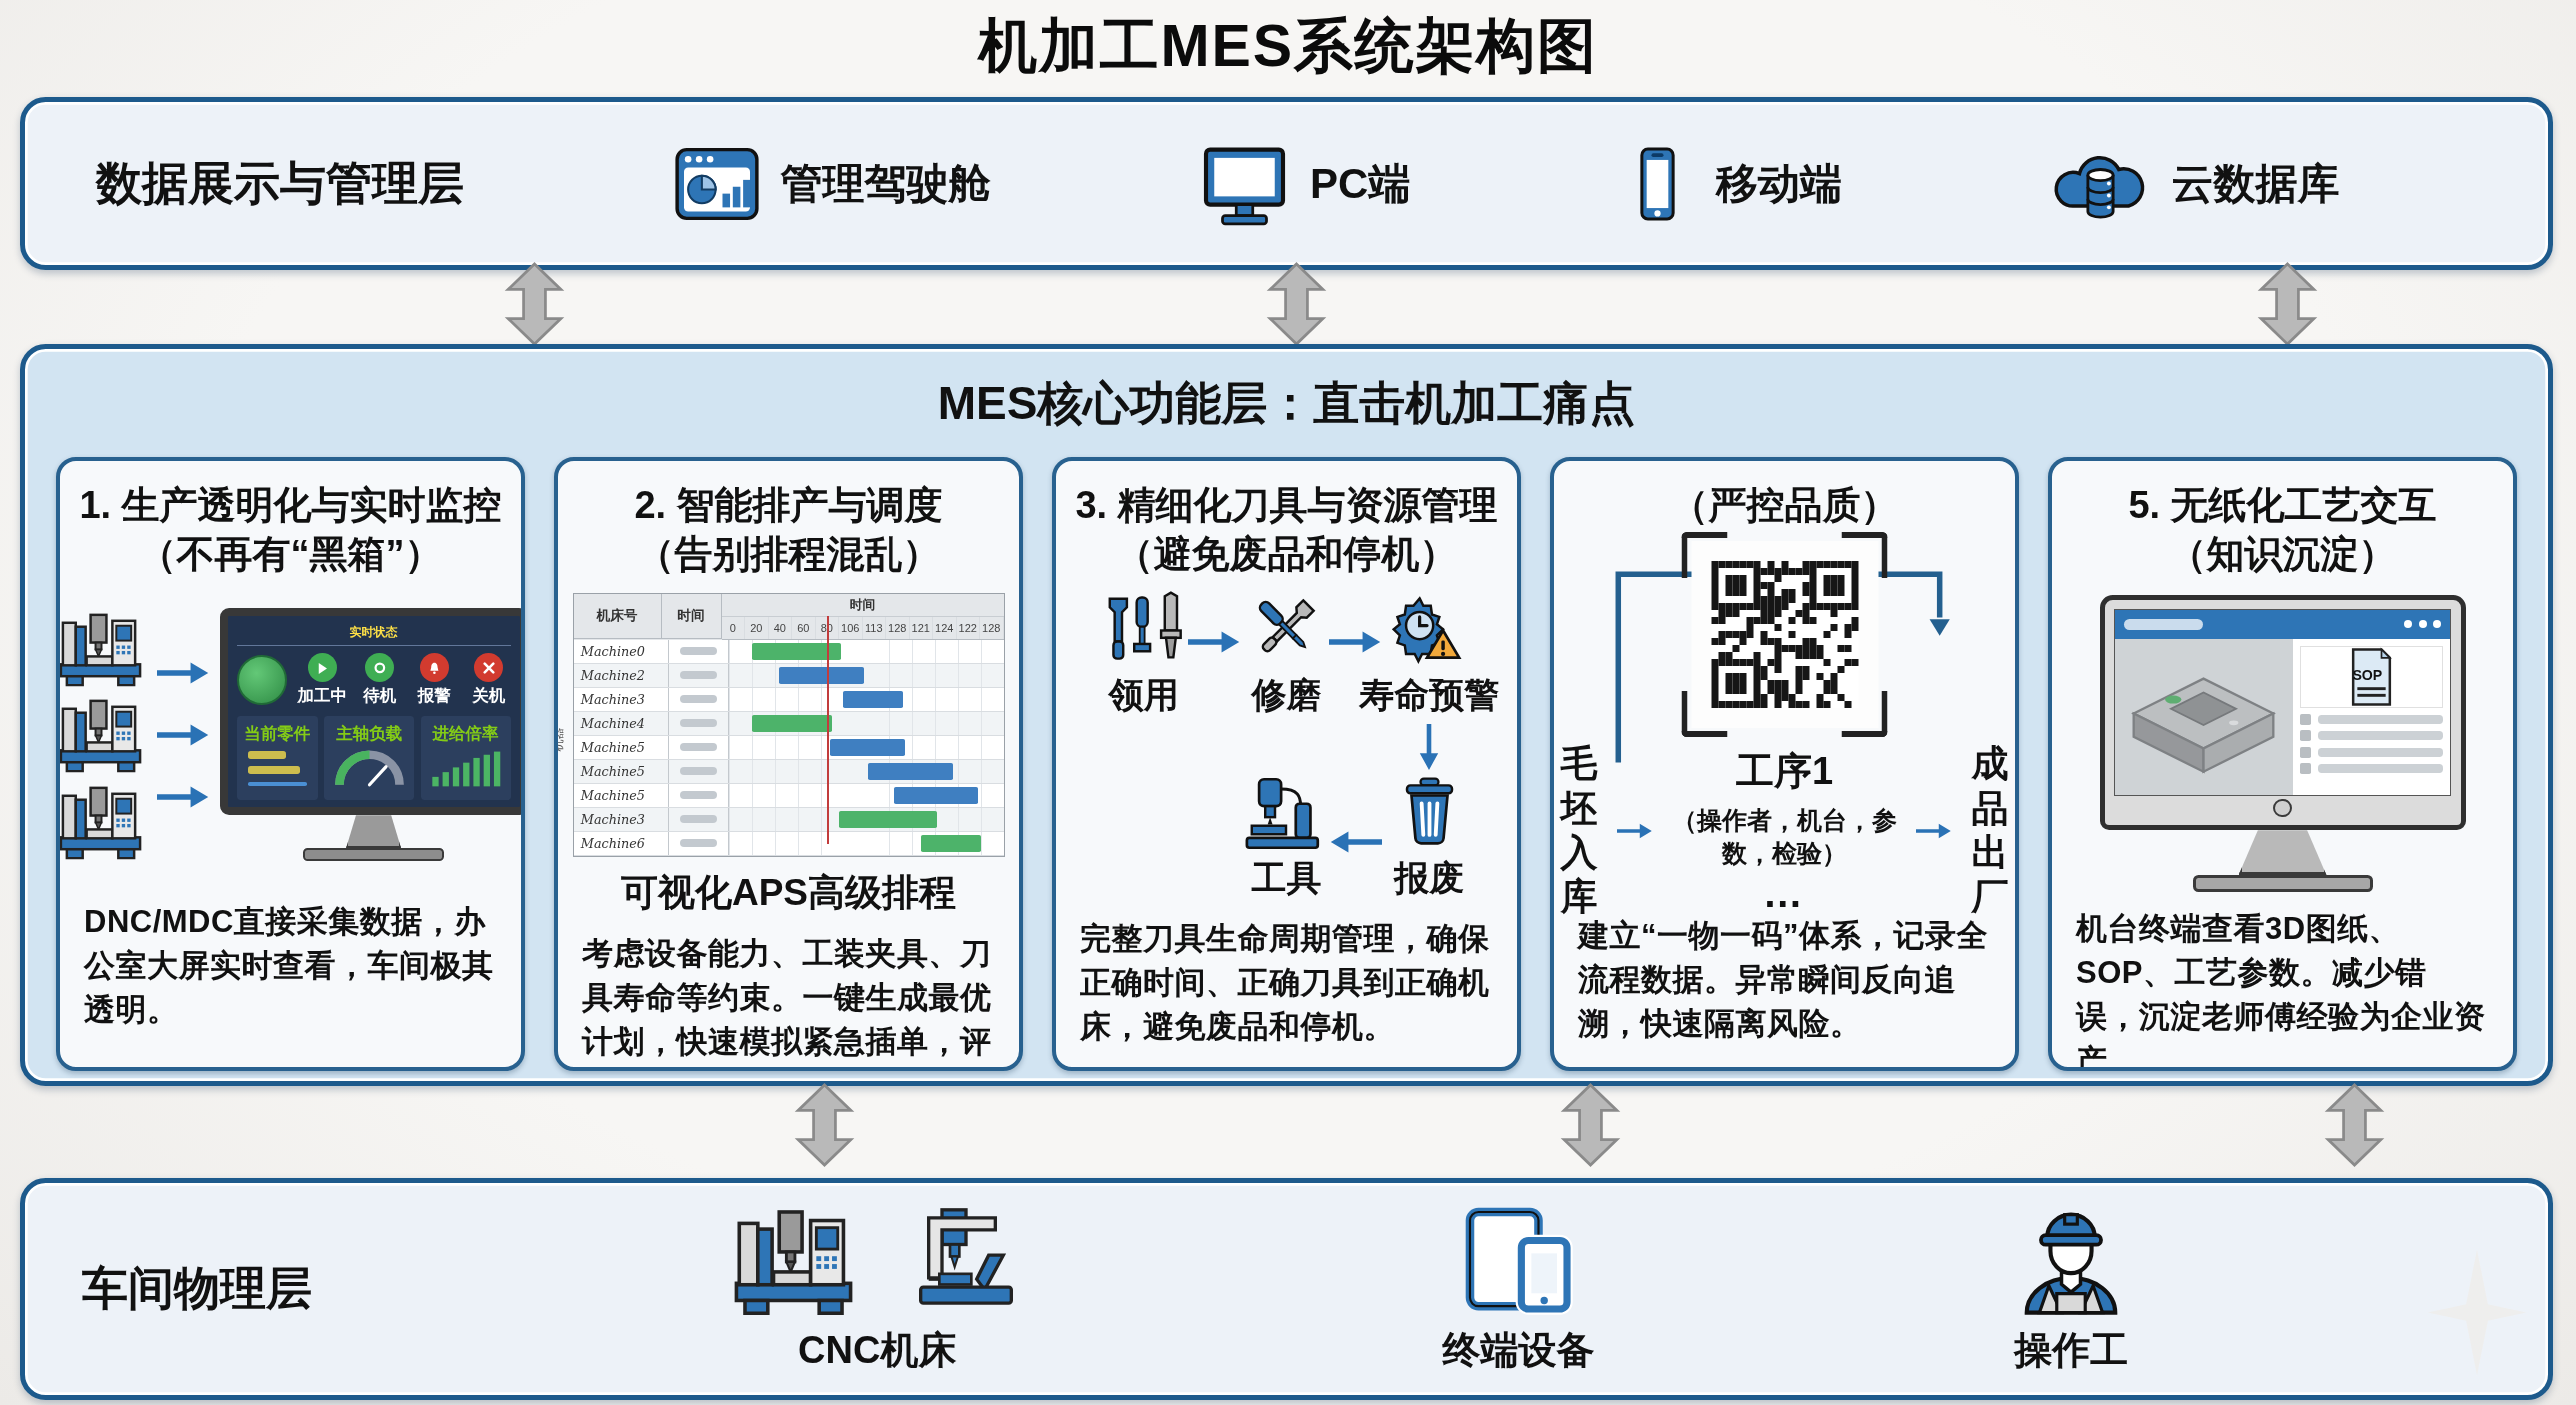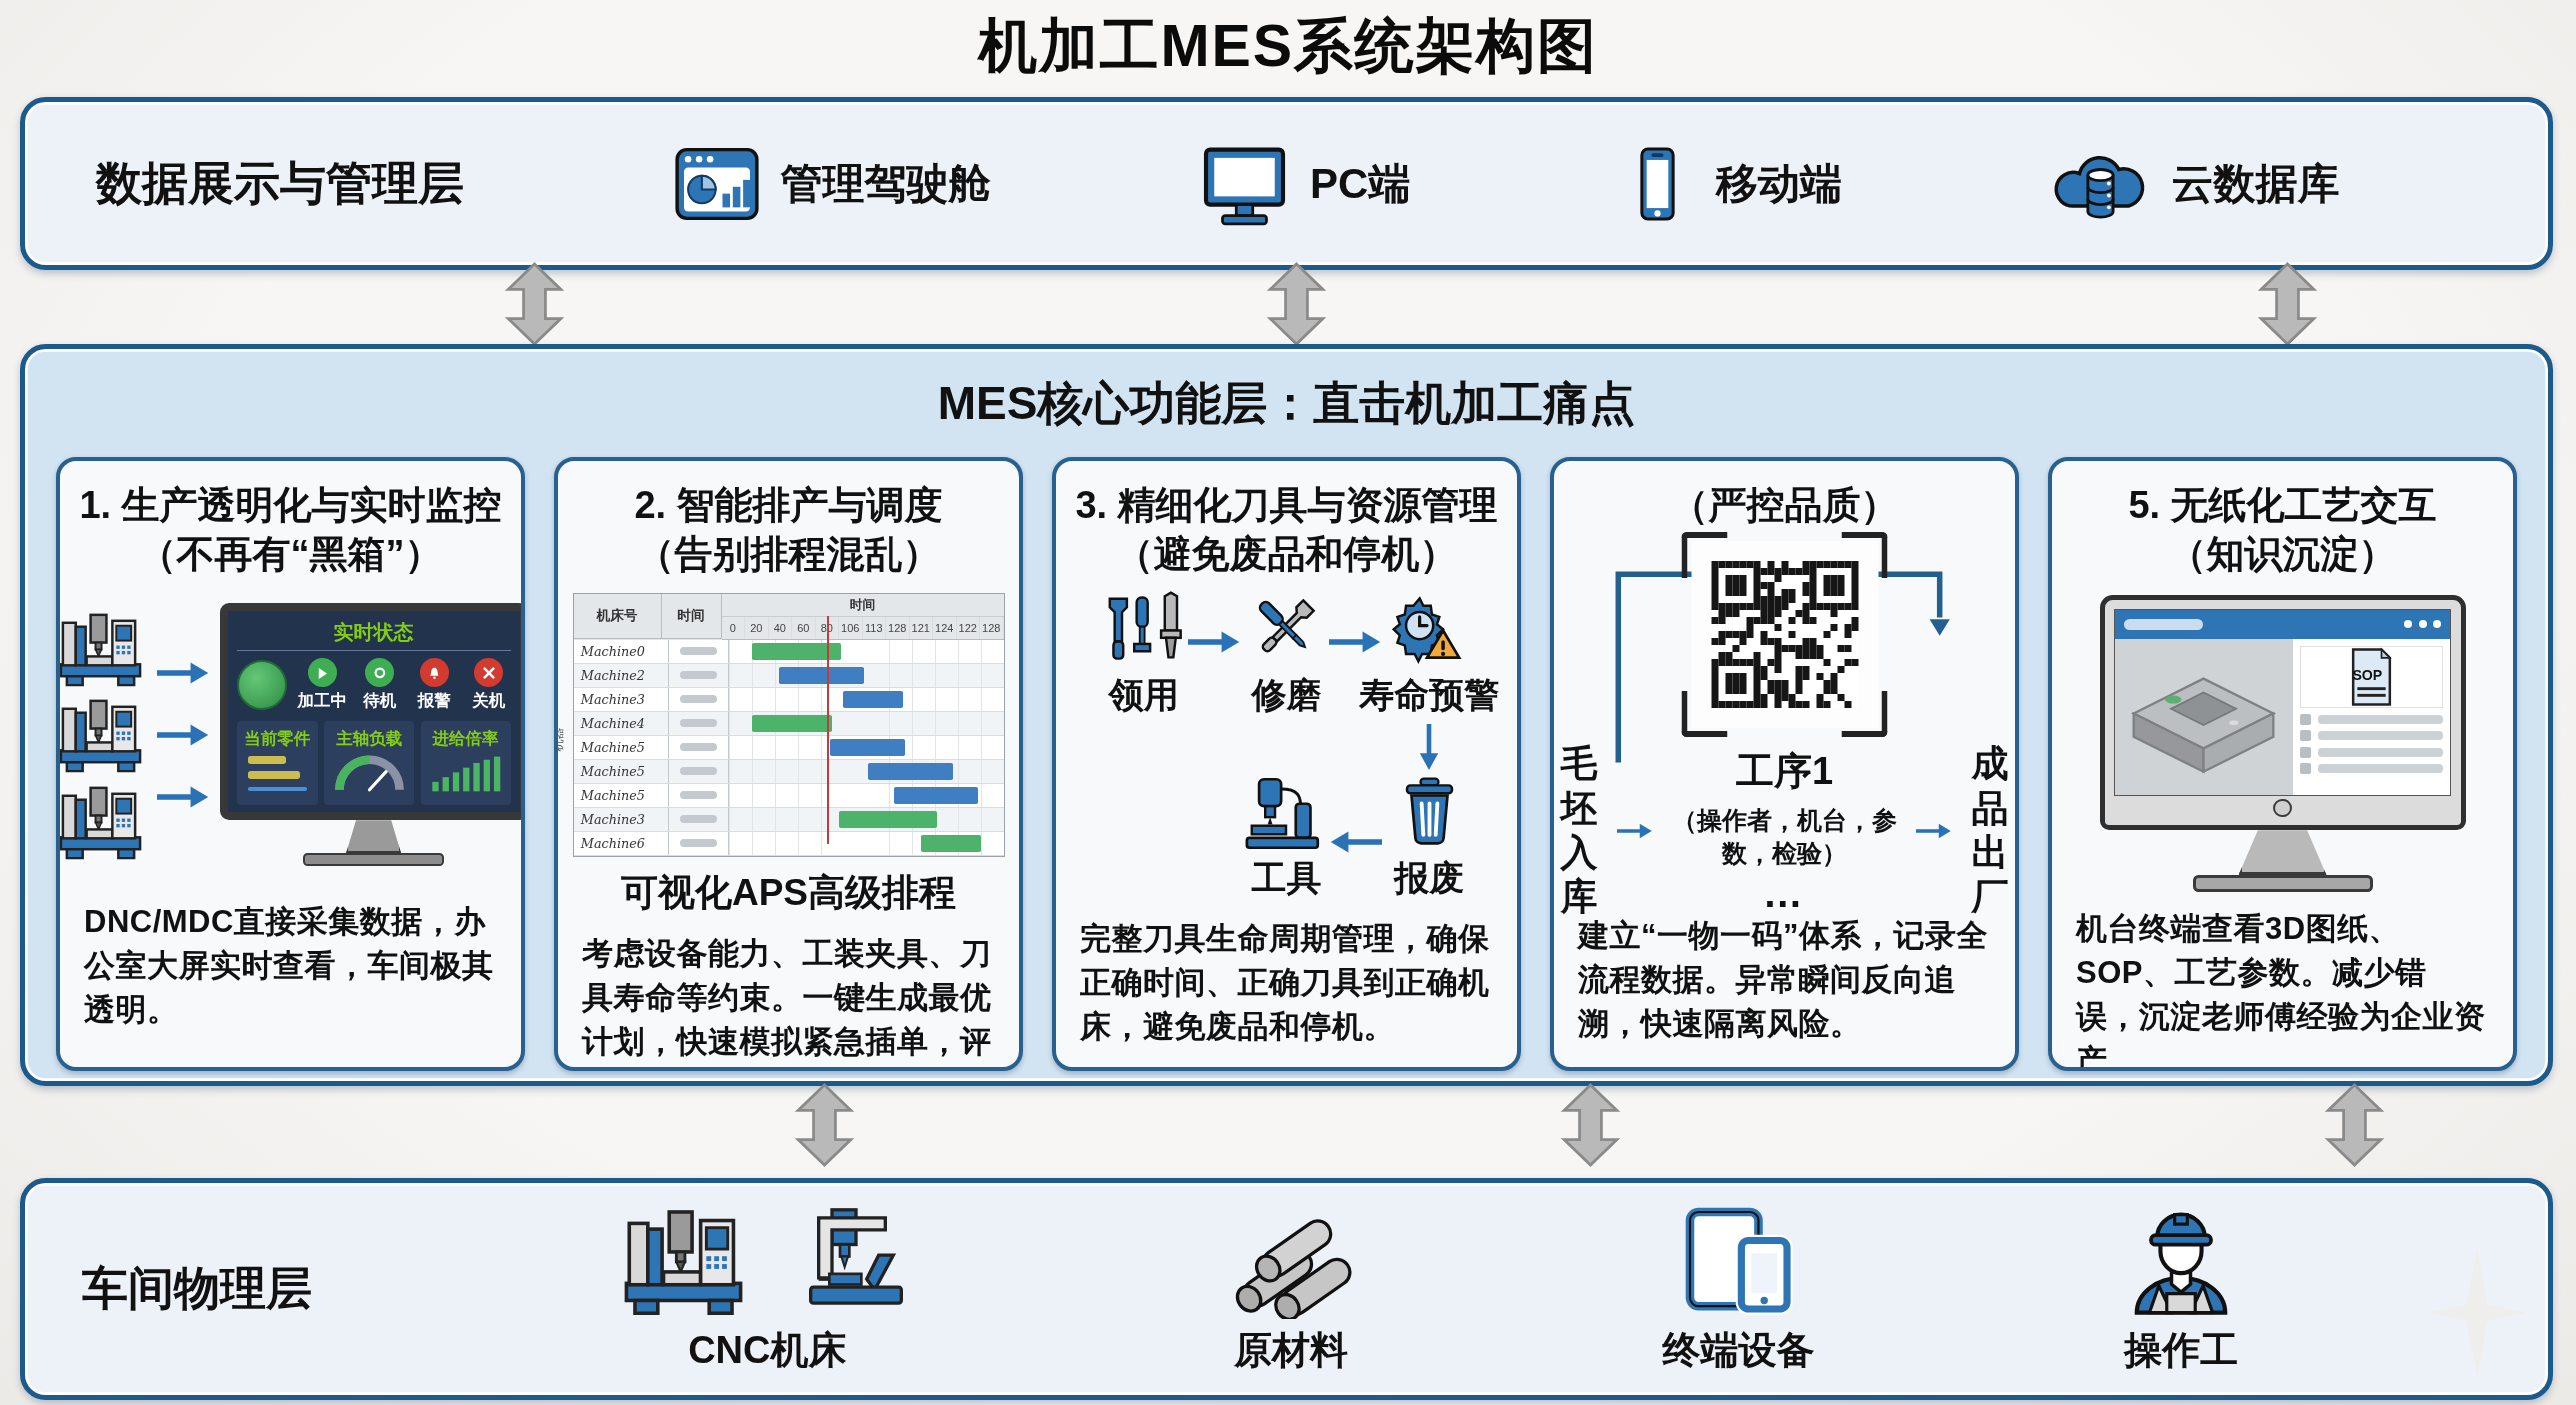--- a/index.html
+++ b/index.html
@@ -25,21 +25,21 @@
   .cards{display:flex;gap:29px;padding:0 31px;margin-top:22px;}
   .card{flex:1;height:606px;background:#f7f9fb;border:4.6px solid #28618f;border-radius:20px;box-shadow:0 2.7px 5.5px rgba(30,60,90,.28);position:relative;overflow:hidden;}
   .card-title{margin-top:20px;text-align:center;font-size:38px;font-weight:800;line-height:1.28;}
   .card-desc{margin:14.6px 24px 0;font-size:31px;font-weight:700;line-height:1.42;letter-spacing:0.5px;}
   .graphic{display:flex;justify-content:center;align-items:center;}
   
   .c1-graphic{height:302px;gap:9.1px;margin-top:5.5px;}
   .c1-machines{display:flex;flex-direction:column;gap:5.5px;}
   .c1-arrows{display:flex;flex-direction:column;gap:40px;}
   .mon{width:274px;background:#22334e;border:8.2px solid #383838;border-radius:9.1px;padding:7.3px 9.1px;}
-  .scr-title{color:#84cc16;font-size:20px;font-weight:700;text-align:center;padding-bottom:4.6px;border-bottom:1.8px solid #62779a;font-family:Liberation Mono, monospace;}
+  .scr-title{color:#fde047;font-size:12px;font-weight:700;text-align:center;padding-bottom:4.6px;border-bottom:1.8px solid #62779a;font-family:Liberation Mono, monospace;}
   .status-row{display:flex;align-items:flex-start;gap:11px;margin-top:7.3px;}
   .big-dot{width:46px;height:46px;border-radius:50%;background:radial-gradient(circle at 38% 35%,#63c877,#2e8b44);border:2.7px solid #206a37;margin-top:1.8px;}
   .st{display:flex;flex-direction:column;align-items:center;gap:2.7px;flex:1;}
   .st .ic{width:29px;height:29px;border-radius:50%;display:flex;align-items:center;justify-content:center;}
   .st .ic.green{background:#3fae53;} .st .ic.red{background:#d23b2f;}
   .st .slabel{color:#fff;font-size:16.5px;font-weight:700;white-space:nowrap;}
   .panel-row{display:flex;gap:6.4px;margin-top:9.1px;}
   .pnl{flex:1;background:#2c3f5e;border-radius:3.7px;padding:6.4px 5.5px 8.2px;text-align:center;}
   .pnl .plabel{color:#84cc16;font-size:16.5px;font-weight:700;white-space:nowrap;}
   .ybar{height:8.2px;border-radius:2.7px;background:#cdbd4e;margin:6.4px 5.5px 0;}
@@ -894,39 +894,20 @@
           <path d="M20 10 h50 v9 h-40 v36 h-10 z" fill="#e5e5e5" stroke="#222" stroke-width="2.5"></path>
           <path d="M62 64 l14 -26 h-11 l-9 18 z" fill="#2e75b6" stroke="#222" stroke-width="2.5"></path>
           <rect x="28" y="52" width="24" height="8" fill="#2e75b6" stroke="#222" stroke-width="2"></rect>
           <rect x="14" y="62" width="68" height="12" rx="2" fill="#2e75b6" stroke="#222" stroke-width="2.5"></rect>
           <line x1="20" y1="56" x2="27" y2="56" stroke="#222" stroke-width="2.5"></line>
         </svg>
       </div>
       <span class="blabel">CNC机床</span>
     </div>
     <div class="bitem">
-      <svg width="137" height="117" viewBox="0 0 100 84">
-        <g stroke="#111" stroke-width="2.4">
-          <g transform="rotate(-35 38 56)">
-            <rect x="12" y="47" width="56" height="19" rx="9.5" fill="#c6c6c6"></rect>
-            <ellipse cx="14.5" cy="56.5" rx="8" ry="9.5" fill="#adadad"></ellipse>
-          </g>
-          <g transform="rotate(-35 66 62)">
-            <rect x="40" y="53" width="56" height="19" rx="9.5" fill="#c6c6c6"></rect>
-            <ellipse cx="42.5" cy="62.5" rx="8" ry="9.5" fill="#adadad"></ellipse>
-          </g>
-          <g transform="rotate(-35 52 34)">
-            <rect x="26" y="25" width="56" height="19" rx="9.5" fill="#d2d2d2"></rect>
-            <ellipse cx="28.5" cy="34.5" rx="8" ry="9.5" fill="#b5b5b5"></ellipse>
-          </g>
-        </g>
-      </svg>
-      <span class="blabel">原材料</span>
-    </div>
-    <div class="bitem">
       <svg width="137" height="117" viewBox="0 0 96 80">
         <rect x="14" y="6" width="48" height="66" rx="6" fill="#fff" stroke="#2e75b6" stroke-width="6"></rect>
         <rect x="14" y="6" width="48" height="66" rx="6" fill="none" stroke="#111" stroke-width="1.5"></rect>
         <circle cx="50" cy="64" r="3" fill="#2e75b6"></circle>
         <rect x="50" y="26" width="32" height="48" rx="5" fill="#fff" stroke="#fff" stroke-width="8"></rect>
         <rect x="50" y="26" width="32" height="48" rx="5" fill="#fff" stroke="#2e75b6" stroke-width="5"></rect>
         <rect x="57" y="35" width="18" height="28" fill="#eef4fa"></rect>
         <circle cx="66" cy="68" r="2.6" fill="#2e75b6"></circle>
       </svg>
       <span class="blabel">终端设备</span>

